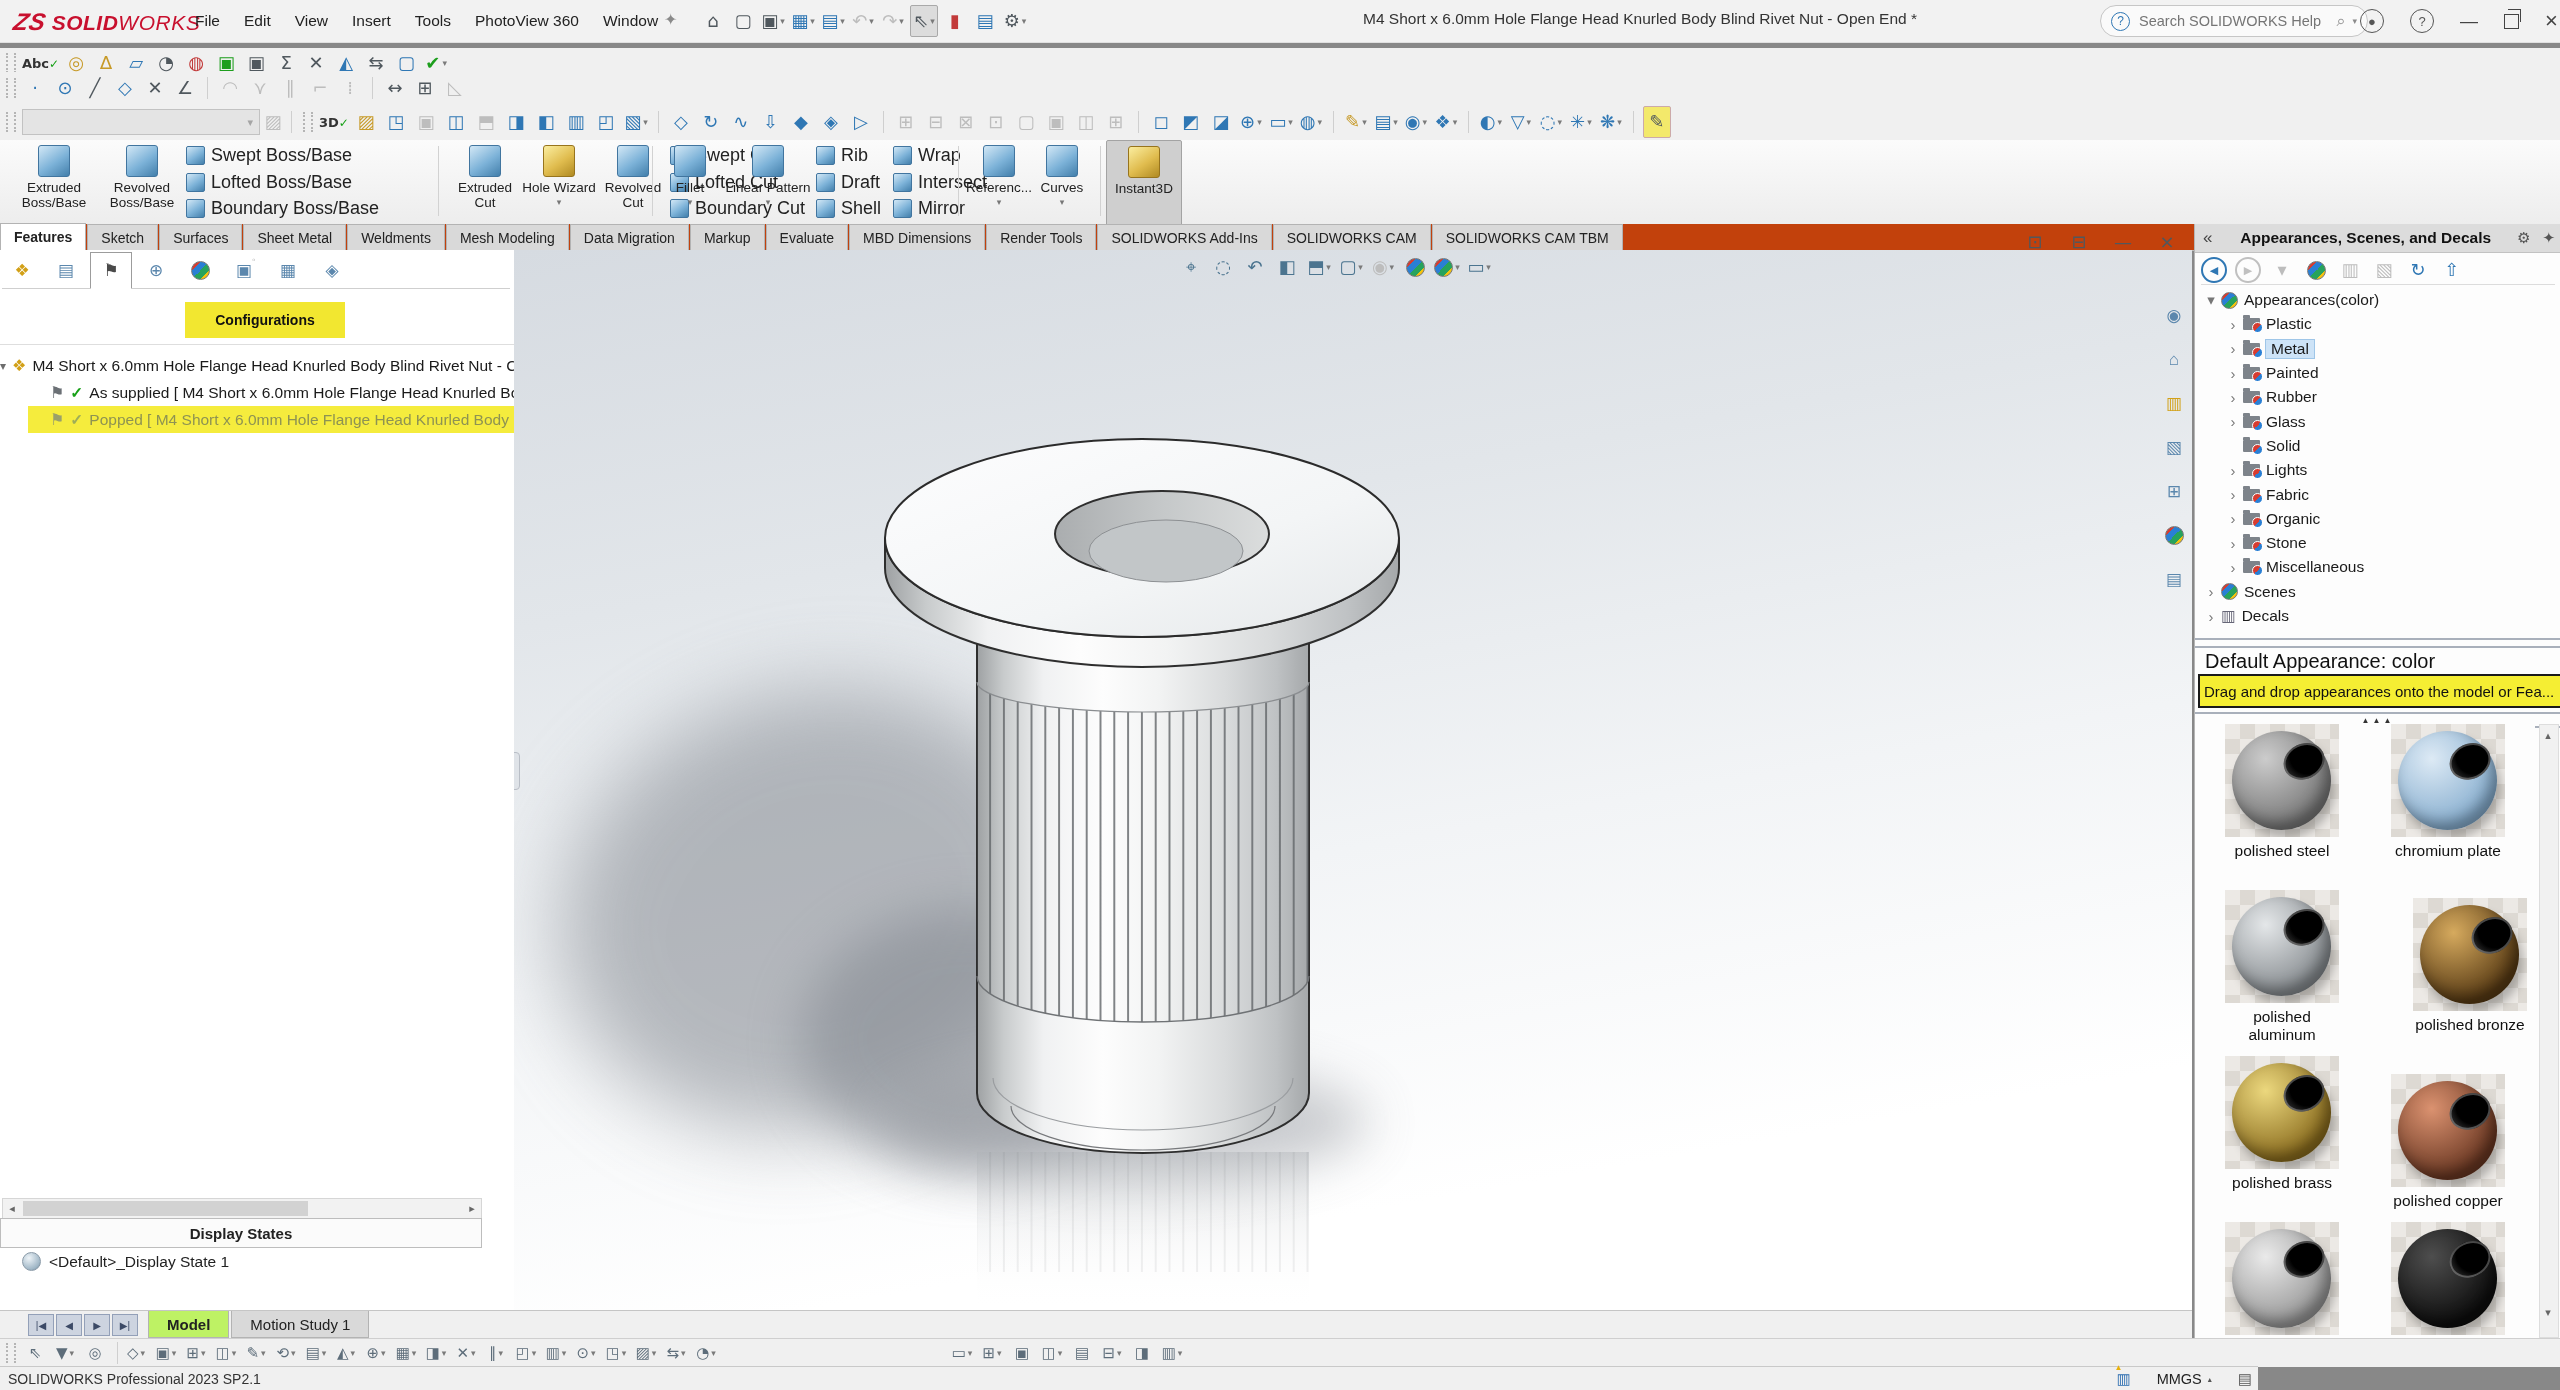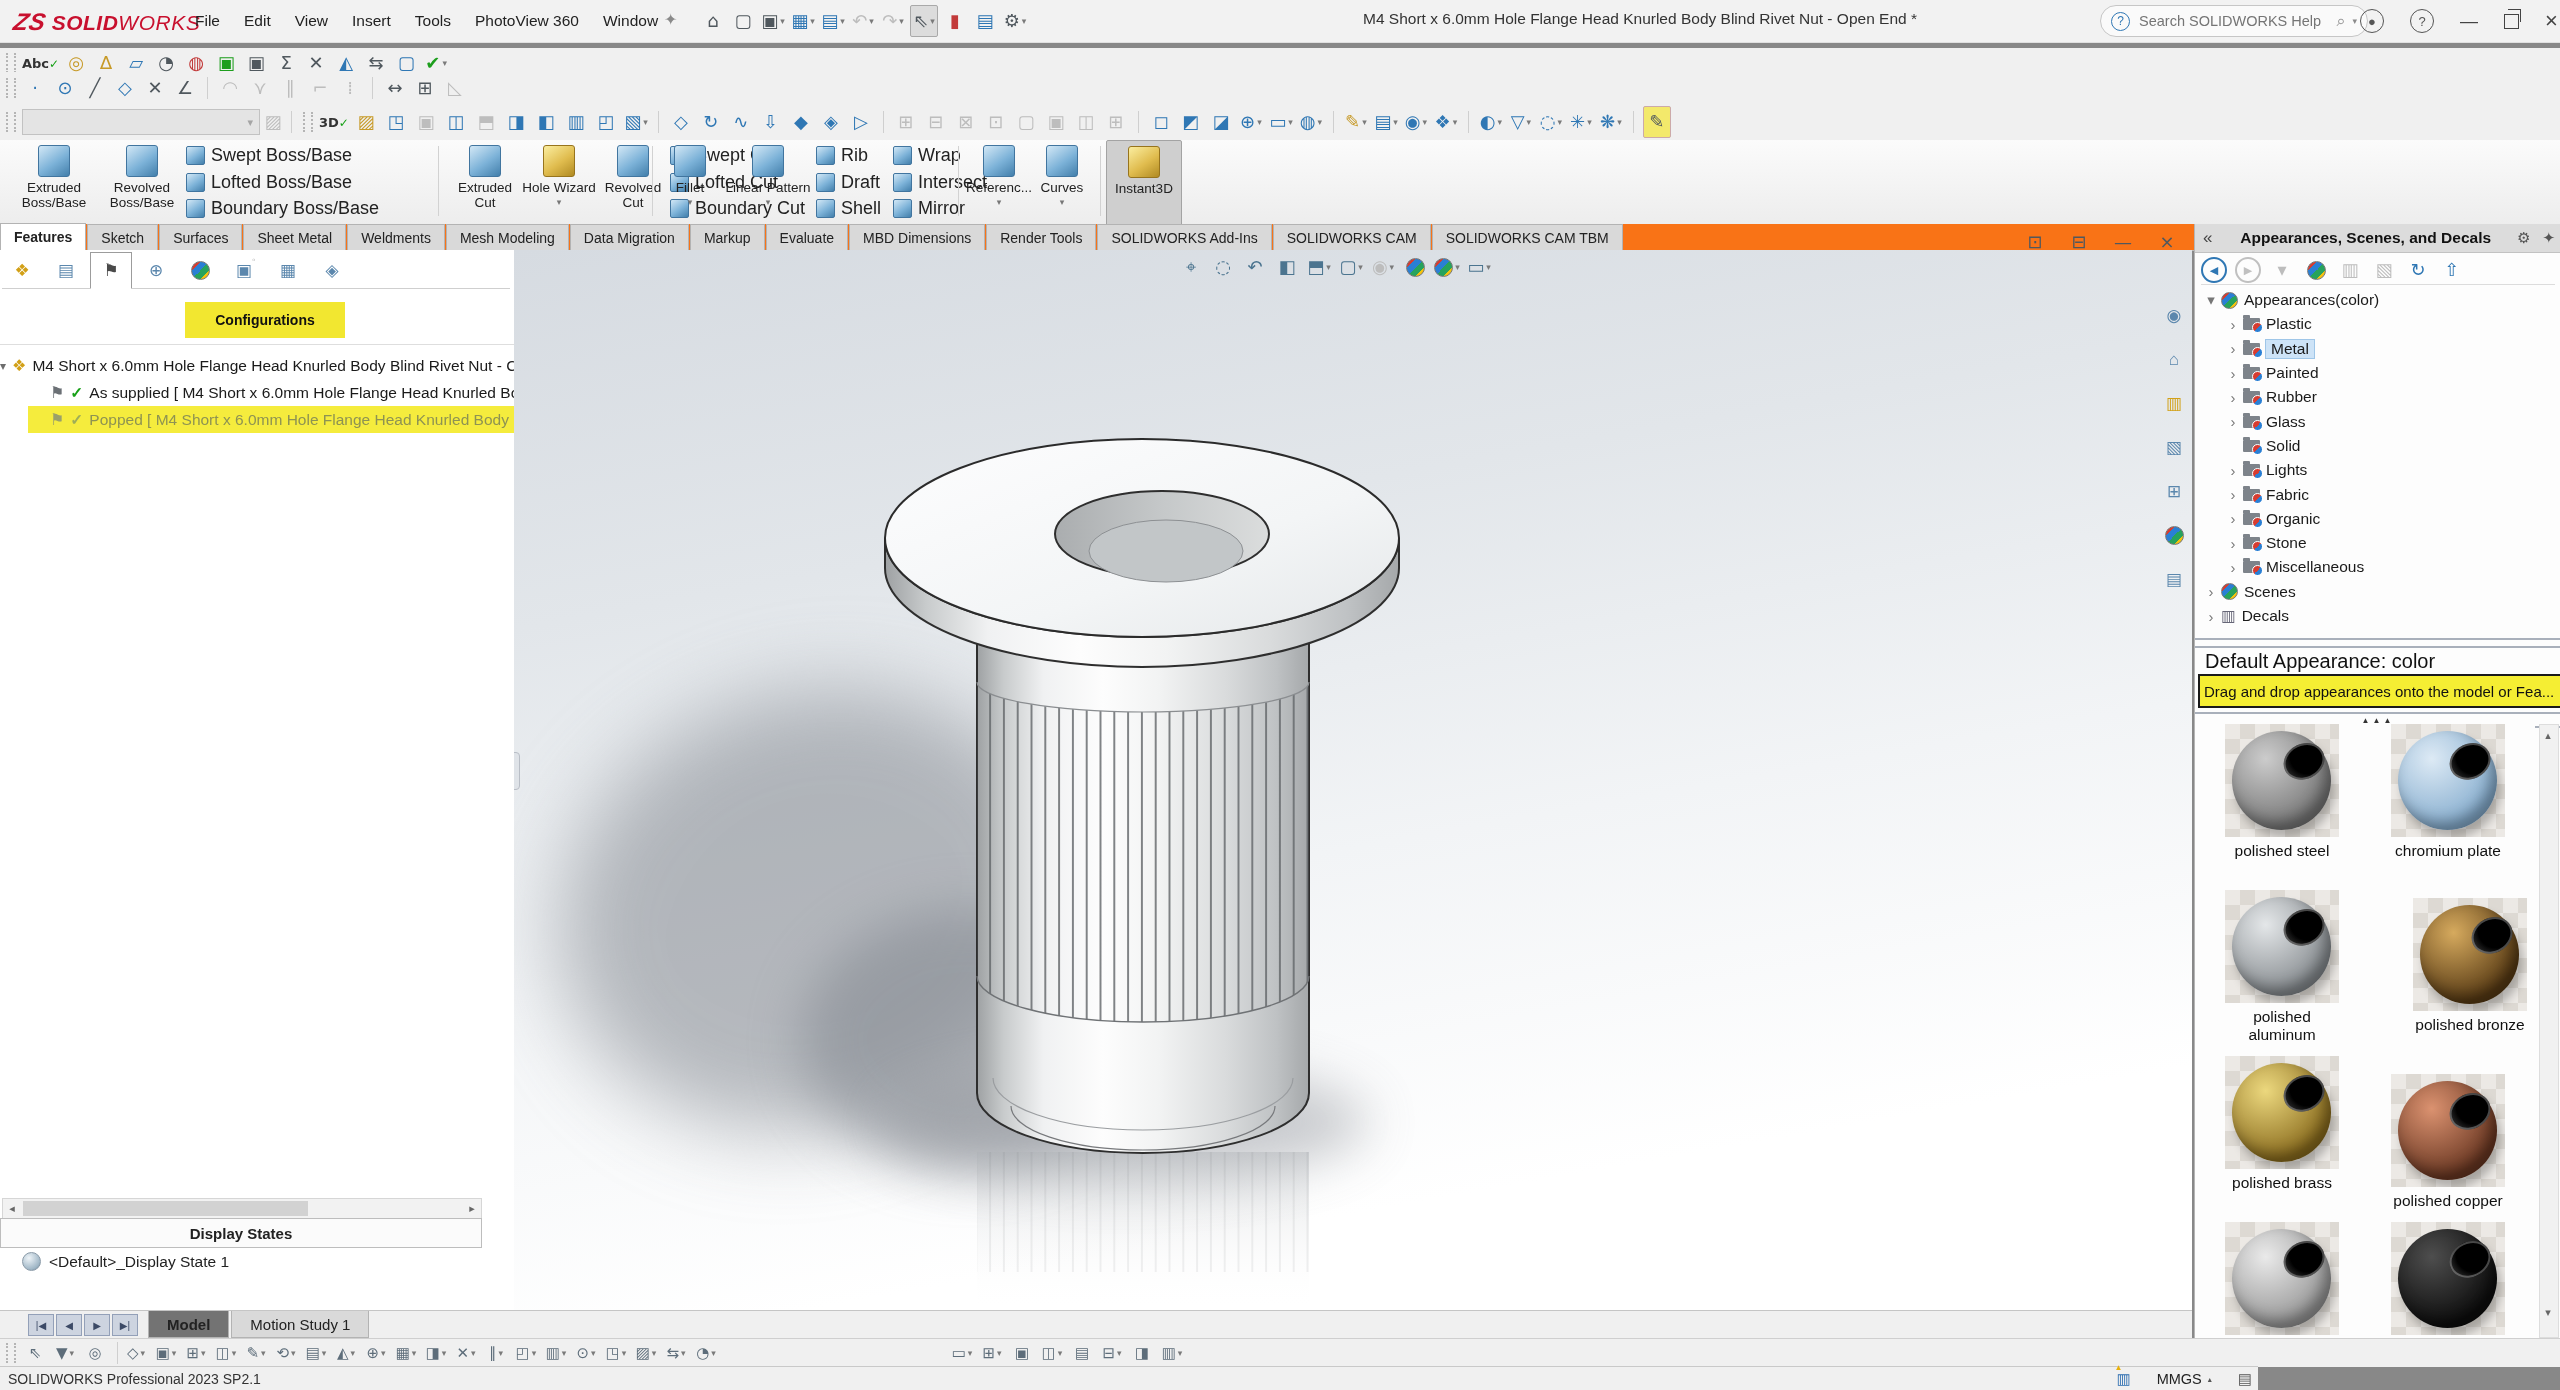--- a/index.html
+++ b/index.html
@@ -68,21 +68,21 @@
   .bigbtn .dd{font-size:9px;color:#777;margin-top:2px;}
   .bigbtn.pressed{background:#cfcfcf;border:1px solid #a3a3a3;height:82px;}
   .fico{width:30px;height:30px;border-radius:3px;border:1px solid #41759f;
         background:linear-gradient(145deg,#d3e8f6,#7cb2d8 55%,#437fab);}
   .fico.sm{width:17px;height:17px;border-radius:2px;}
   .fico.gold{background:linear-gradient(145deg,#fbeea0,#e0bc4e 55%,#b08a22);border-color:#97741d;}
   .stack{display:flex;flex-direction:column;justify-content:space-between;height:76px;padding-top:4px;}
   .stackrow{display:flex;align-items:center;gap:6px;height:23px;}
   .stackrow .lbl{font-size:18px;color:#222;white-space:nowrap;}
   
-  .tabrow{left:0;top:224px;width:2560px;height:26px;background:#f97316;border-bottom:1px solid #b9b9b9;
+  .tabrow{left:0;top:224px;width:2560px;height:26px;background:#c2410c;border-bottom:1px solid #b9b9b9;
           display:flex;align-items:flex-end;}
   .cmtab{height:25px;display:flex;align-items:center;padding:0 13px;font-size:14px;color:#222;
          background:#d9d9d9;border:1px solid #b3b3b3;border-bottom:none;margin-right:1px;white-space:nowrap;}
   .cmtab.active{background:#ffffff;font-weight:bold;height:26px;}
   .tabrow-ctl{position:absolute;right:380px;top:227px;display:flex;gap:18px;color:#777;font-size:14px;}
   
   .leftpanel{left:0;top:250px;width:514px;height:1060px;background:#ffffff;border-right:1px solid #b5b5b5;}
   .fm-tabs{position:absolute;left:2px;top:2px;height:36px;display:flex;border-bottom:1px solid #cfcfcf;width:508px;}
   .fm-tab{width:40px;height:35px;display:flex;align-items:center;justify-content:center;font-size:17px;color:#5b87ad;}
   .fm-tab.active{background:#fff;border:1px solid #9c9c9c;border-bottom:1px solid #fff;}
@@ -110,21 +110,21 @@
   .ds-item{position:absolute;left:22px;top:1002px;display:flex;align-items:center;font-size:15.5px;gap:8px;}
   .sphere-ico{width:17px;height:17px;border-radius:50%;background:radial-gradient(circle at 35% 30%,#eef4f8,#9fb6c6 70%,#5f788a);border:1px solid #8a9aa8;}
   
   .mtabbar{left:0;top:1310px;width:2192px;height:28px;background:#f0f0f0;border-top:1px solid #c5c5c5;
            display:flex;align-items:flex-start;}
   .vcr{display:flex;gap:2px;margin:3px 10px 0 28px;}
   .vcr span{width:24px;height:20px;background:#cdd4e0;border:1px solid #93a0b8;display:flex;
            align-items:center;justify-content:center;font-size:10px;color:#3c4a66;}
   .mtab{height:26px;padding:0 18px;display:flex;align-items:center;font-size:15px;background:#d9d9d9;
            border:1px solid #b3b3b3;border-top:none;margin-right:2px;}
-  .mtab.active{background:#737373;font-weight:bold;}
+  .mtab.active{background:#bef264;font-weight:bold;}
   
   .viewport{left:514px;top:250px;width:1678px;height:1060px;overflow:hidden;
             background:linear-gradient(170deg,#d6dbe1 0%,#e2e6ea 28%,#f2f4f6 55%,#ffffff 82%);}
   .headsup{position:absolute;left:664px;top:2px;display:flex;align-items:center;gap:6px;}
   .headsup .g{color:#4b748f;}
   .ball{width:17px;height:17px;border-radius:50%;display:inline-block;
         background:linear-gradient(135deg,#d63c31 25%,#2a7fd4 25% 50%,#27a35c 50% 75%,#f4c20d 75%);
         border:1px solid #777;}
   .tp-edge{position:absolute;left:1644px;top:48px;width:32px;display:flex;flex-direction:column;gap:9px;
         align-items:center;}

